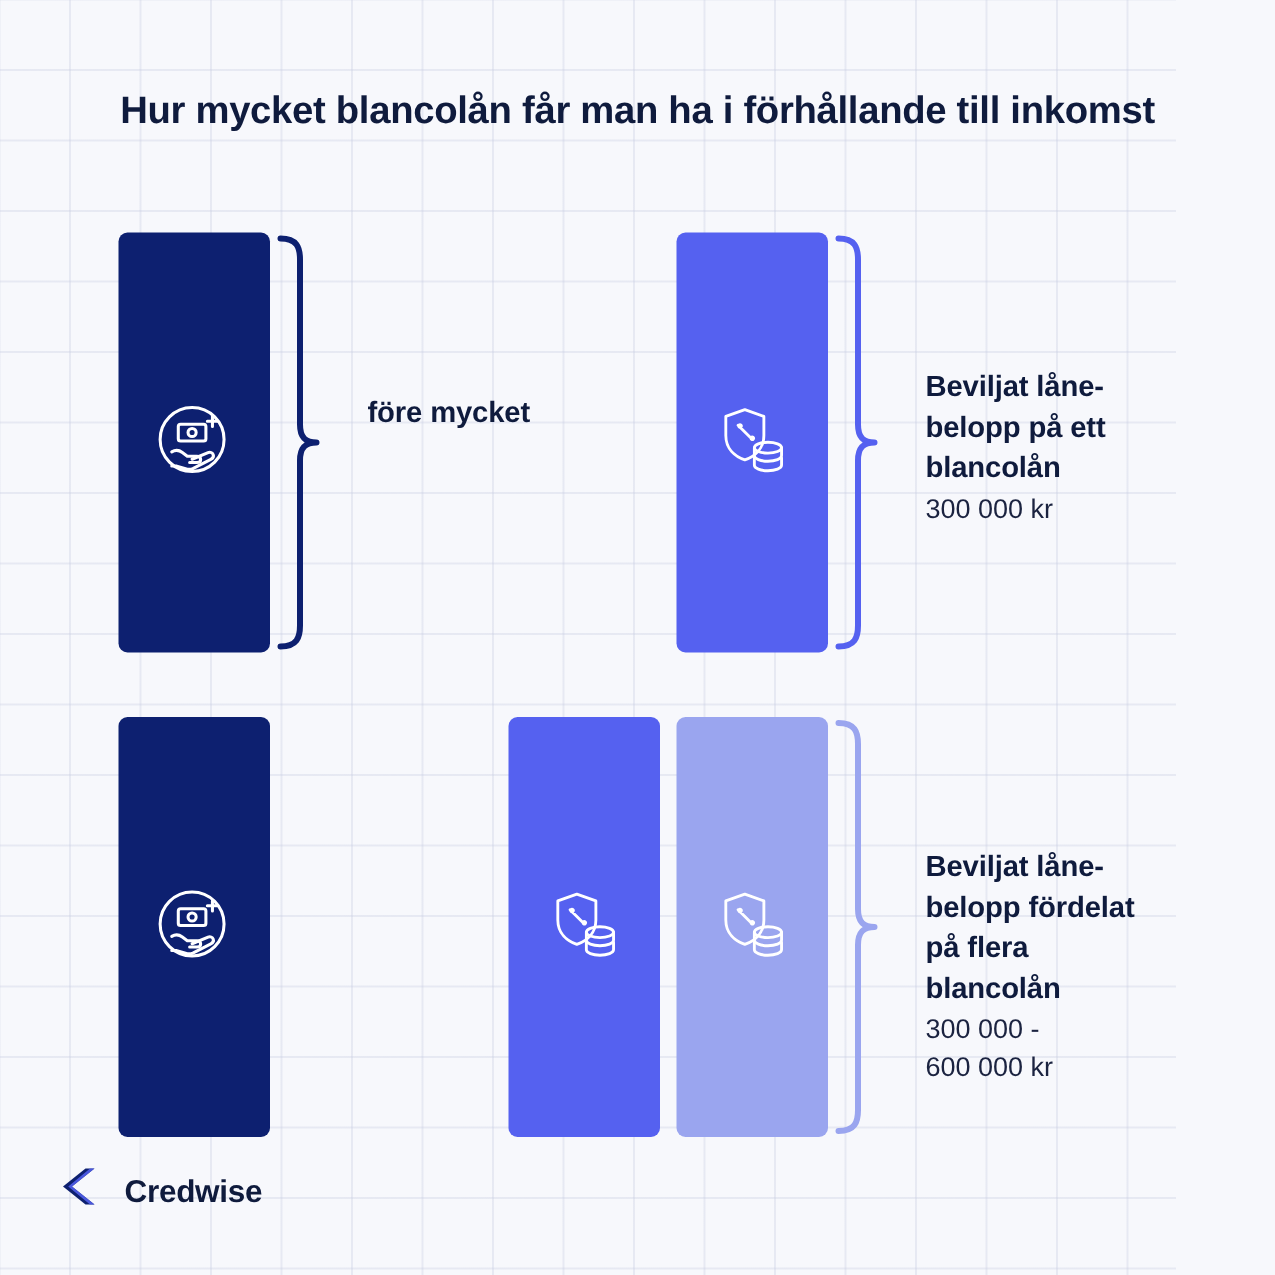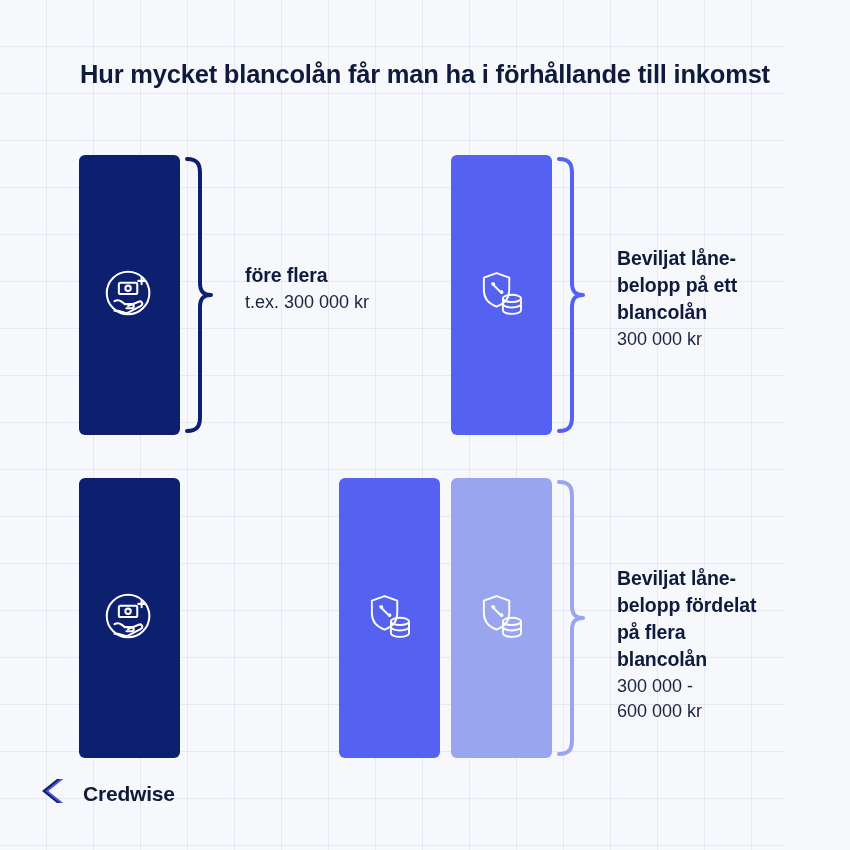--- a/index.html
+++ b/index.html
@@ -124,23 +124,22 @@
   </div>
 
   <div class="brace" style="left:184px; top:156px;">
     <svg width="30" height="278" viewBox="0 0 30 278" fill="none" stroke="#0d2070" stroke-width="4" stroke-linecap="round" stroke-linejoin="round">
       <path d="M3 3c11 0 13 6 13 14v110c0 9 4 12 11 12-7 0-11 3-11 12v110c0 8-2 14-13 14"></path>
     </svg>
   </div>
 
   <div class="label" id="label-income-1">
     <div class="head">
-      <div>före flera</div>
-    </div>
-    <div class="sub">t.ex. 300 000 kr</div>
+      <div>före mycket</div>
+    </div>
   </div>
 
   <div class="bar bar-blue" id="bar-loan-1">
     <span>
       <svg width="58" height="58" viewBox="0 0 64 64" fill="none" stroke="#ffffff" stroke-width="2.1" stroke-linecap="round" stroke-linejoin="round">
         <path d="M26 10l14 5v14c0 10-7 15.5-14 18-7-2.5-14-8-14-18V15z"></path>
         <path d="M21 21.5l10 10M21.5 22.2a1 1 0 100-.2M30.5 31.2a1 1 0 100-.2"></path>
         <ellipse cx="43" cy="38" rx="10" ry="4"></ellipse>
         <path d="M33 38v6c0 2.2 4.5 4 10 4s10-1.8 10-4v-6"></path>
         <path d="M33 45.5v5.5c0 2.2 4.5 4 10 4s10-1.8 10-4v-5.5"></path>

